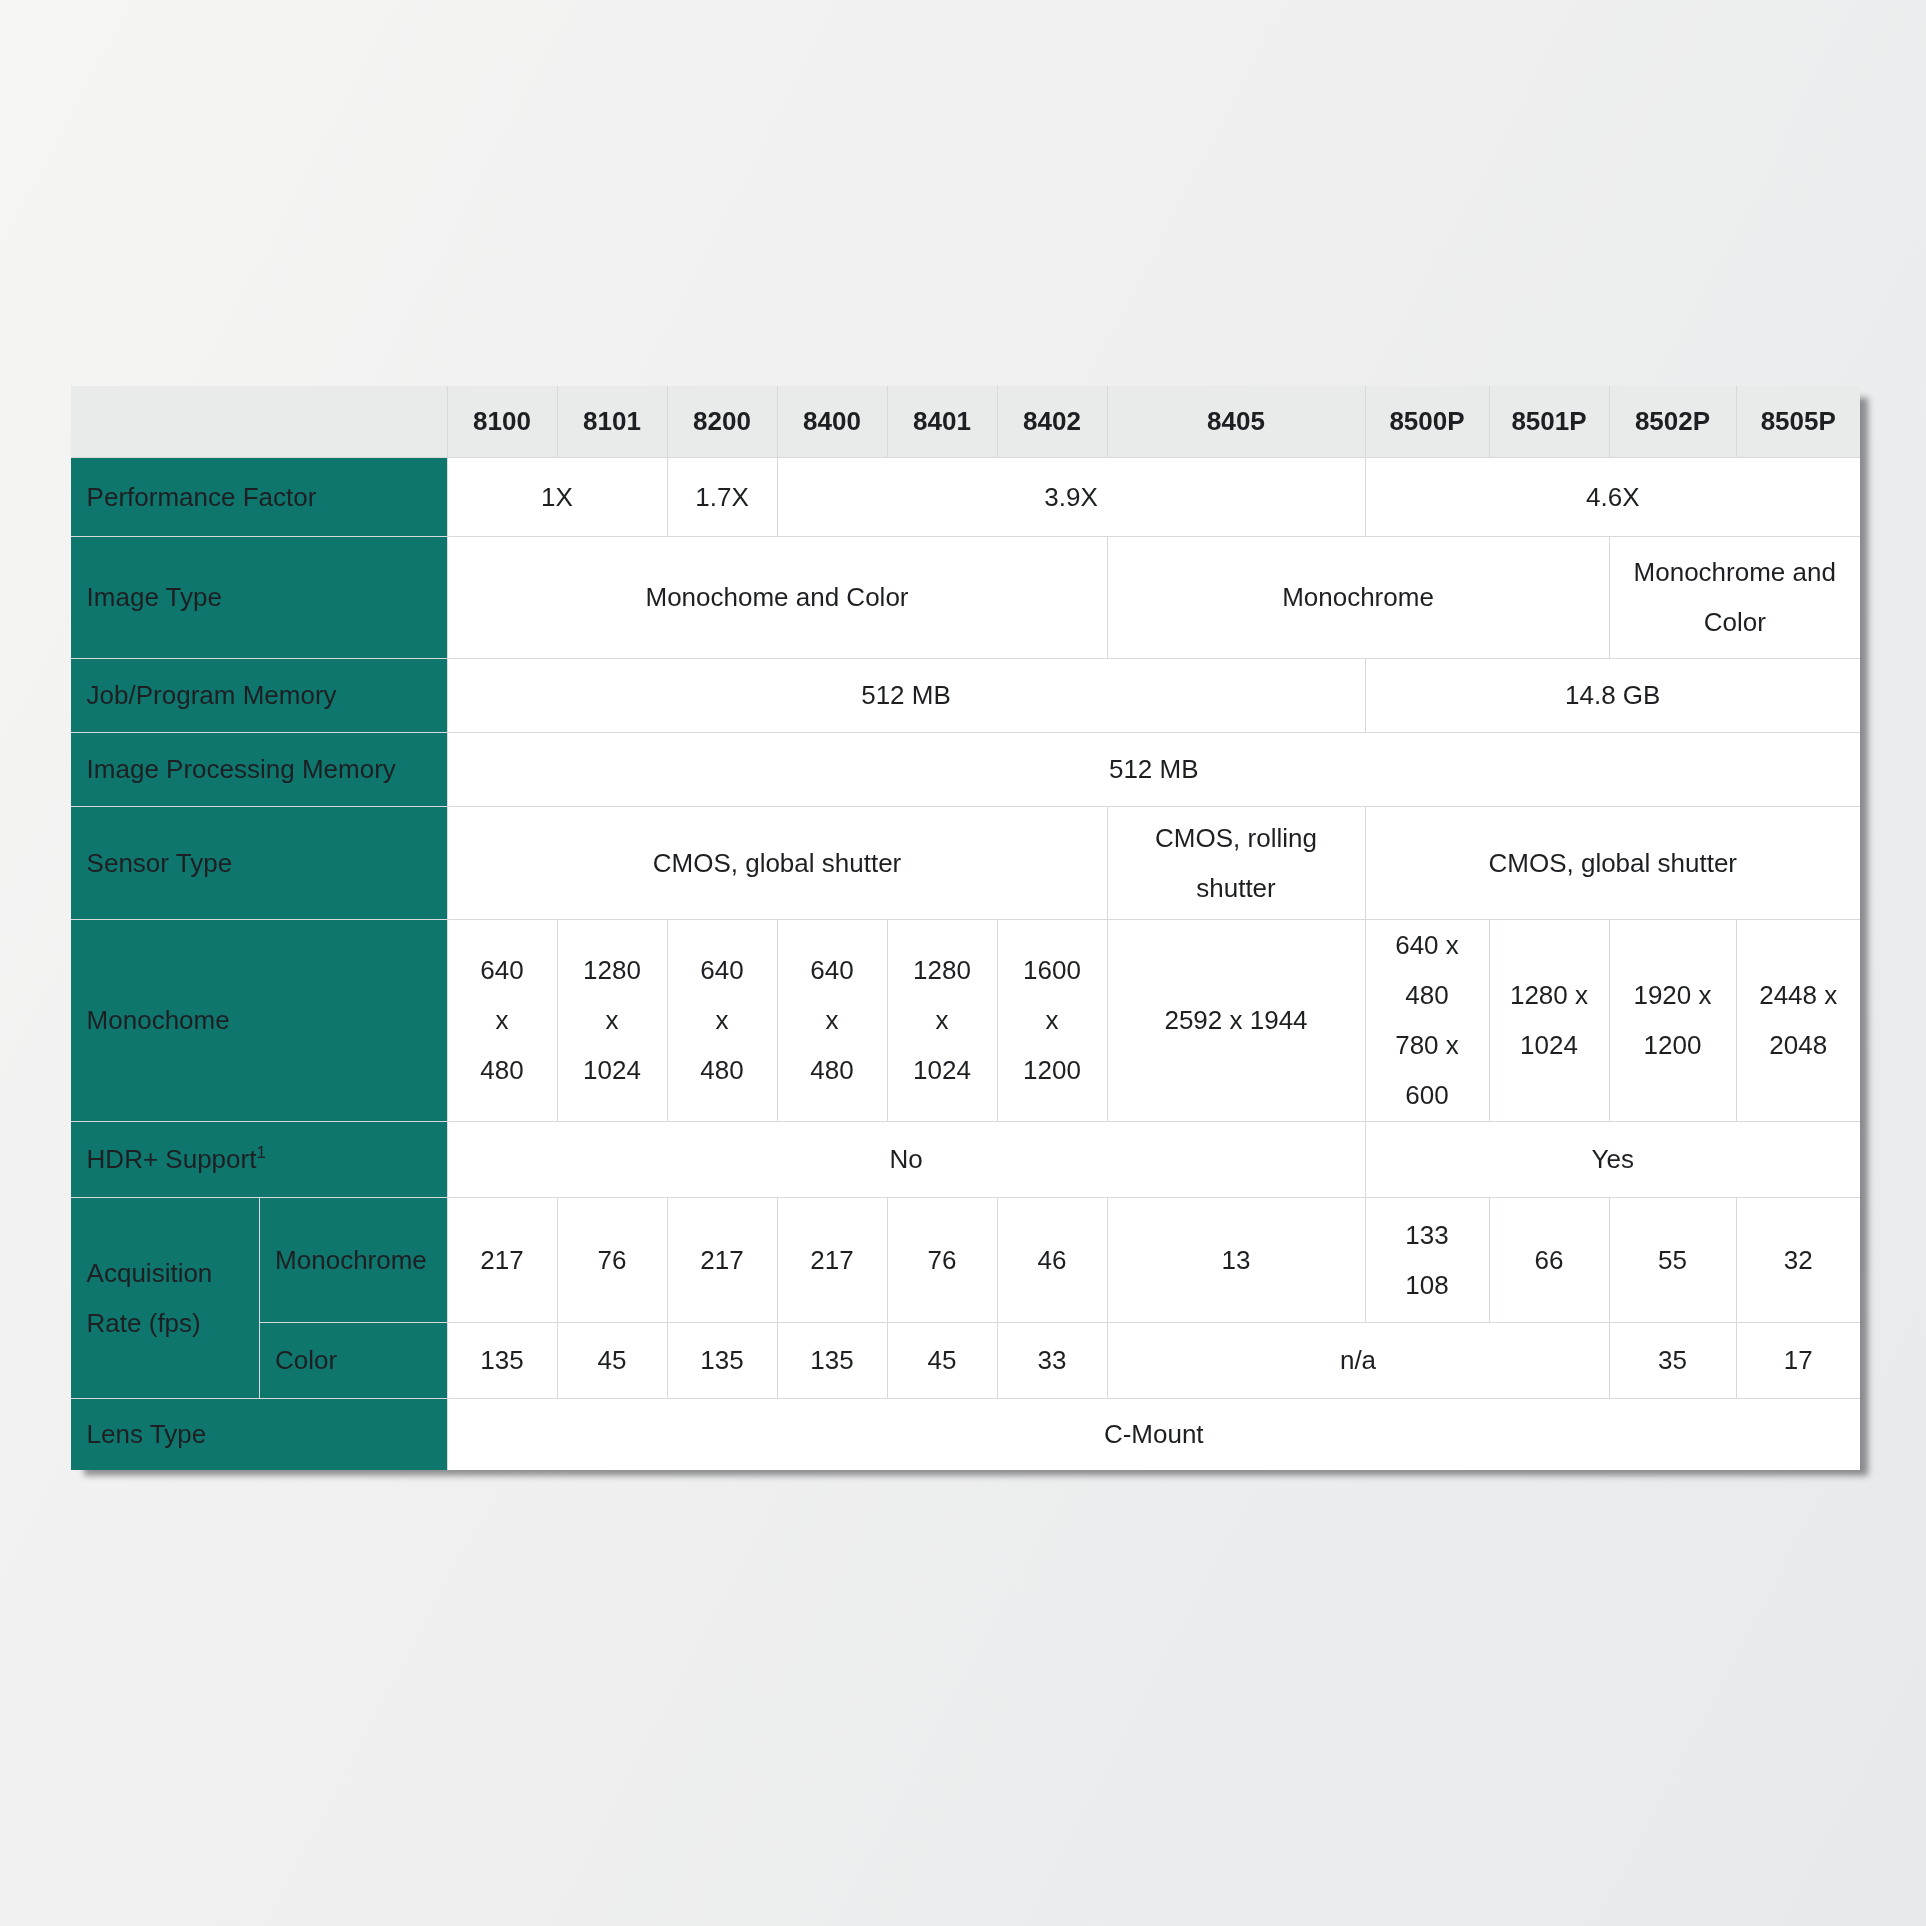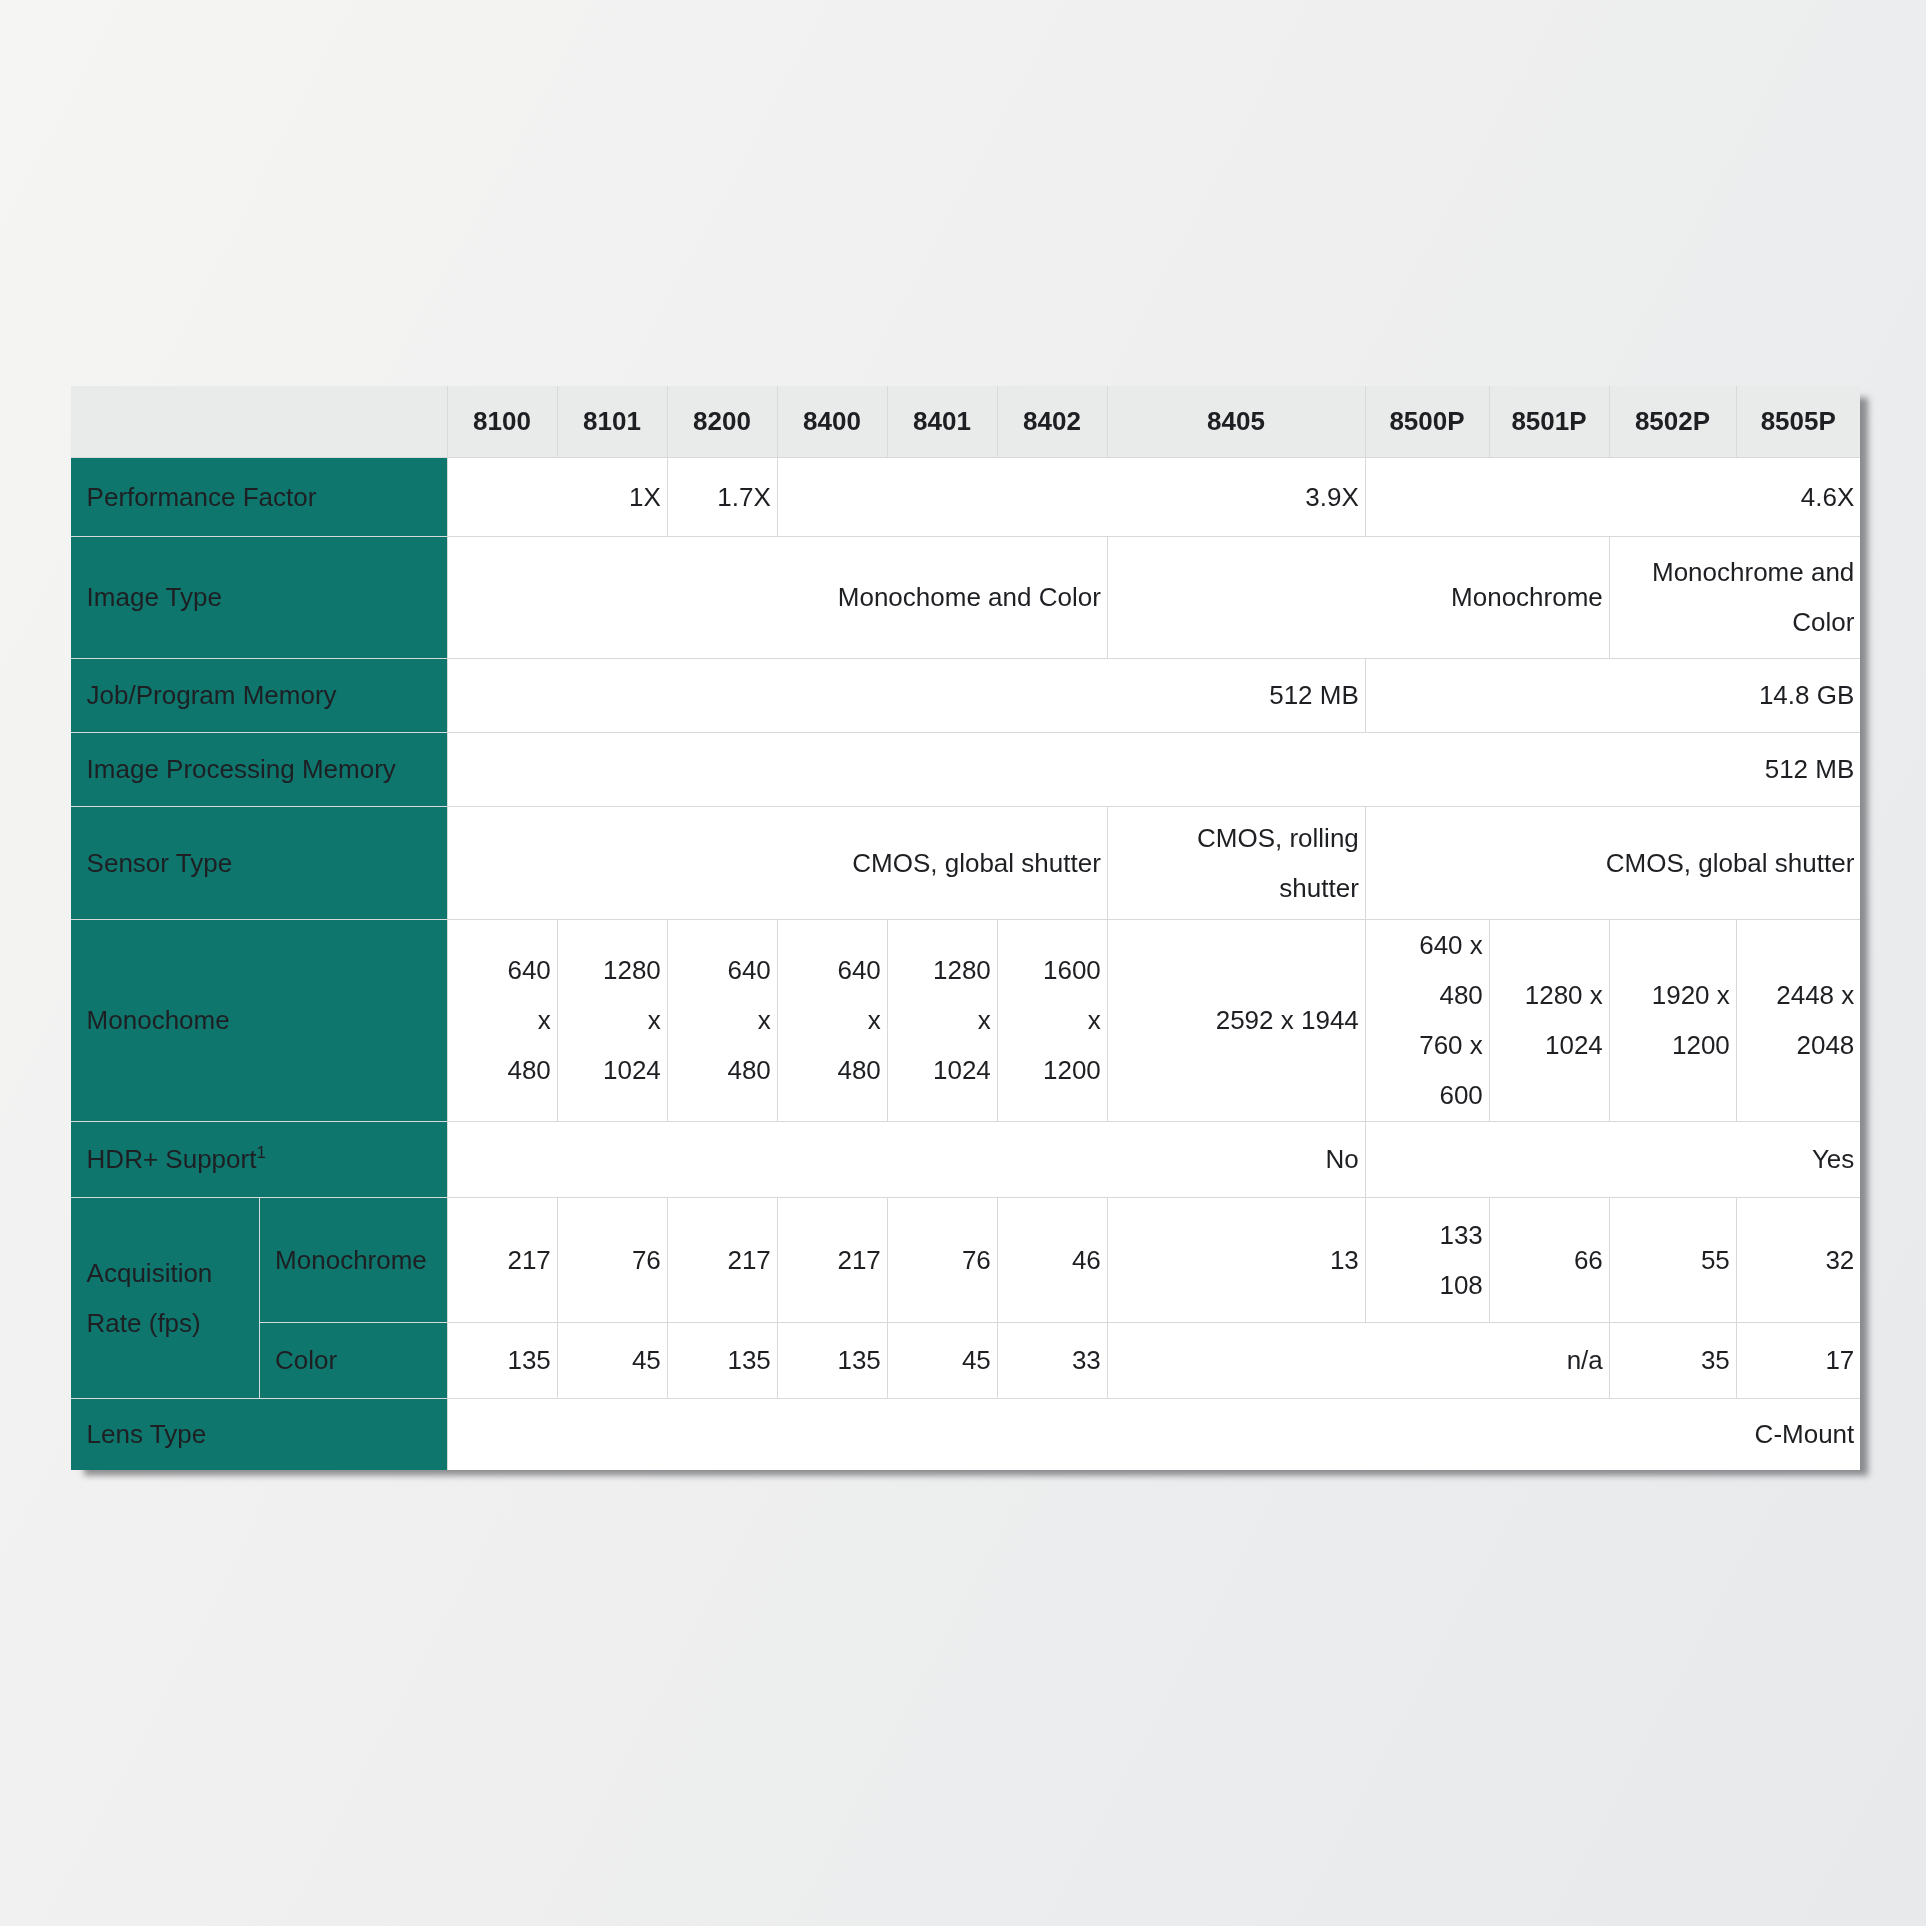--- a/index.html
+++ b/index.html
@@ -44,21 +44,21 @@
     padding-left: 10px;
   }
   td.lbl {
     background: #0f766e;
     text-align: left;
     padding: 0 10px 0 15.6px;
     font-weight: normal;
   }
   td.val {
     background: #ffffff;
-    text-align: right;
+    text-align: center;
     padding: 0 5.7px;
     font-weight: normal;
   }
   .pre { white-space: pre-line; }
   sup {
     font-size: 17px;
     line-height: 0;
     vertical-align: super;
   }
   tr.h-header  { height: 71px; }
@@ -158,21 +158,21 @@
 480</td>
     <td class="val pre">1280
 x
 1024</td>
     <td class="val pre">1600
 x
 1200</td>
     <td class="val">2592 x 1944</td>
     <td class="val pre">640 x
 480
-760 x
+780 x
 600</td>
     <td class="val pre">1280 x
 1024</td>
     <td class="val pre">1920 x
 1200</td>
     <td class="val pre">2448 x
 2048</td>
   </tr>
 
   <tr class="h-hdr">

